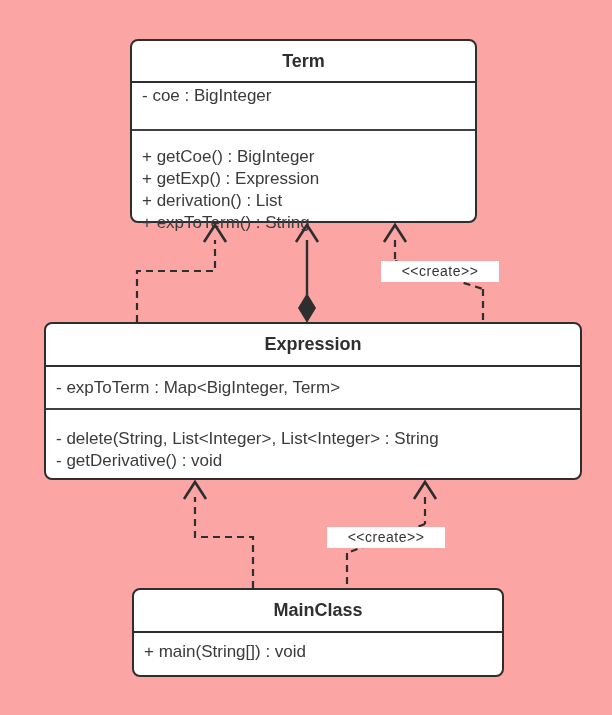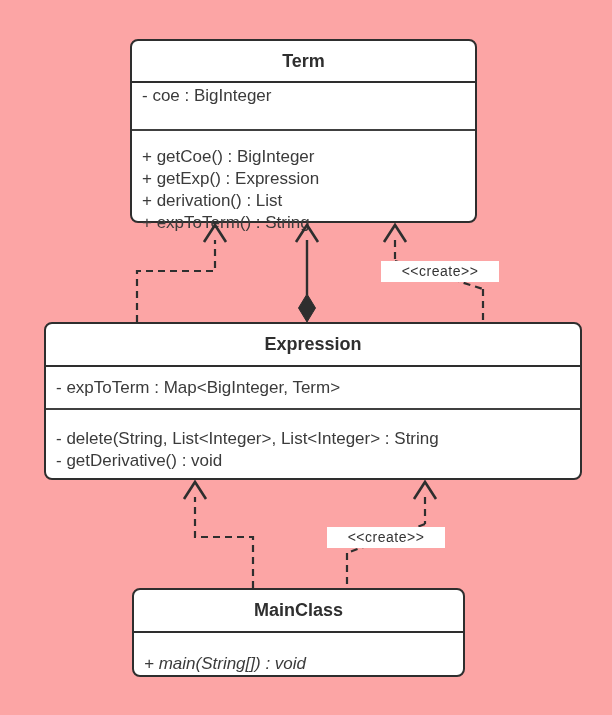--- a/index.html
+++ b/index.html
@@ -58,23 +58,23 @@
   .box-term .fields { height: 45px; padding-top: 1px; }
   .box-term .fields .member { line-height: 23px; }
   .box-term .methods { height: 89px; padding-top: 15px; }
   
   .box-expression { left: 37px; top: 322px; width: 538px; height: 158px; margin-left: 7px; }
   .box-expression .class-title { height: 41px; line-height: 41px; }
   .box-expression .fields { height: 41px; }
   .box-expression .fields .member { line-height: 41px; }
   .box-expression .methods { height: 65px; padding-top: 18px; }
   
-  .box-mainclass { left: 132px; top: 588px; width: 333px; height: 89px; }
+  .box-mainclass { left: 132px; top: 588px; width: 372px; height: 89px; }
   .box-mainclass .class-title { height: 41px; line-height: 41px; }
-  .box-mainclass .methods { height: 34px; padding-top: 20px; font-style: italic; }
+  .box-mainclass .methods { height: 34px; padding-top: 8px; }
   
   .edge-label {
     position: absolute;
     z-index: 3;
     background: #ffffff;
     font-size: 14px;
     line-height: 21px;
     height: 21px;
     width: 118px;
     text-align: center;

